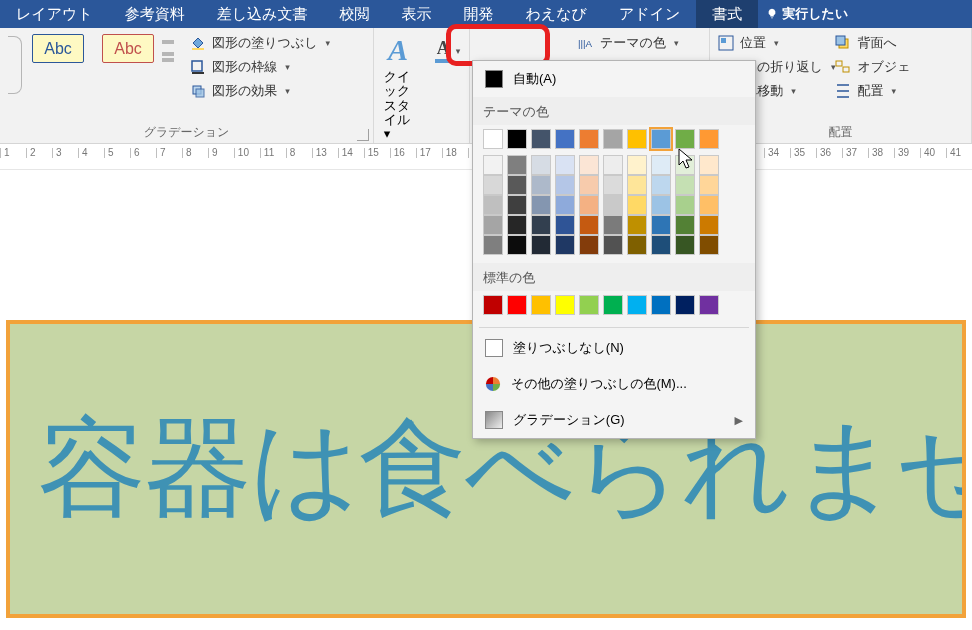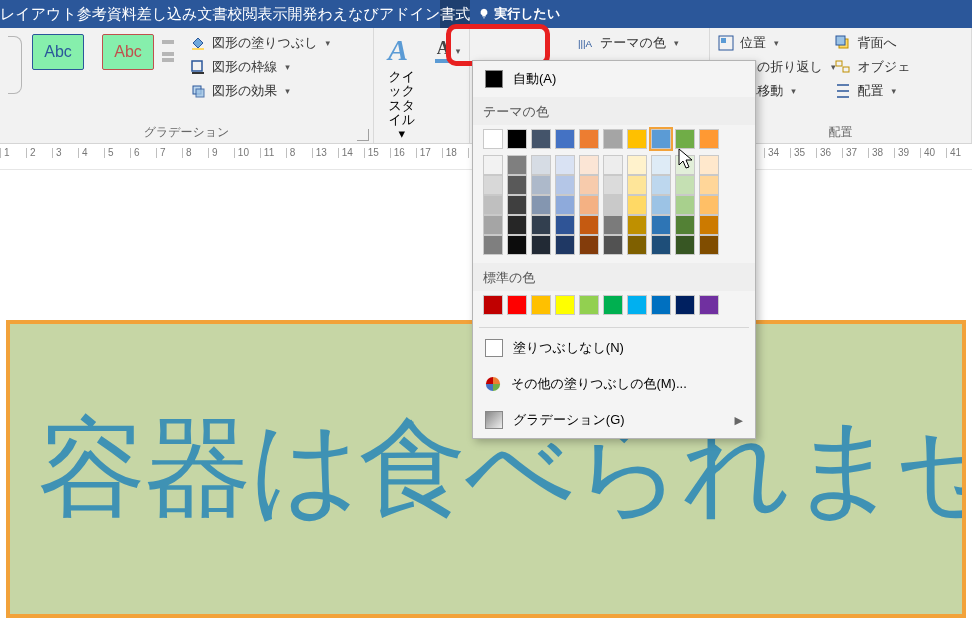--- a/index.html
+++ b/index.html
@@ -1,35 +1,35 @@
 <!DOCTYPE html>
 <html><head>
 <meta charset="utf-8">
 <style>
 * { box-sizing: border-box; margin: 0; padding: 0; }
 body { width: 972px; height: 630px; font-family: "Yu Gothic UI","Meiryo",sans-serif; font-size: 13px; background: #fff; overflow: hidden; position: relative; }
 .tabs { display: flex; height: 28px; background: #2b579a; color: #fff; align-items: center; }
-.tabs .tab { padding: 0 0; height: 28px; line-height: 28px; cursor: pointer; white-space: nowrap; font-size: 15px; }
+.tabs .tab { padding: 0 16px; height: 28px; line-height: 28px; cursor: pointer; white-space: nowrap; font-size: 15px; }
 .tabs .tab.active { background: #1e3f6f; }
 .tabs .tell { display: flex; align-items: center; padding: 0 8px; font-weight: bold; }
 .tabs .tell svg { margin-right: 4px; }
 .ribbon { display: flex; height: 116px; background: #f2f2f2; border-bottom: 1px solid #d5d5d5; }
 .group { border-right: 1px solid #d9d9d9; display: flex; flex-direction: column; }
 .group-body { flex: 1; display: flex; align-items: flex-start; padding: 6px 8px 2px; }
 .group-label { font-size: 12px; color: #666; text-align: center; padding-bottom: 2px; position: relative; }
 .group-label .dl { position: absolute; right: 4px; bottom: 2px; width: 12px; height: 12px; border: 1px solid #a0a0a0; border-top: none; border-left: none; }
 .shape-thumbs { display: flex; gap: 18px; align-items: center; }
-.thumb { width: 52px; height: 36px; border: 1px solid #2b579a; border-radius: 2px; display: flex; align-items: center; justify-content: center; font-size: 16px; color: #2b579a; background: #86efac; cursor: pointer; }
+.thumb { width: 52px; height: 29px; border: 1px solid #2b579a; border-radius: 2px; display: flex; align-items: center; justify-content: center; font-size: 16px; color: #2b579a; background: #fef9c3; cursor: pointer; }
 .thumb.red { border: 1px solid #c0504d; color: #c0504d; }
 .vcol { display: flex; flex-direction: column; gap: 6px; margin-left: 16px; }
 .vbtn { display: flex; align-items: center; gap: 6px; color: #333; cursor: pointer; white-space: nowrap; }
 .vbtn .drop { font-size: 9px; color: #555; margin-left: 2px; }
 .icon-sq { width: 16px; height: 16px; display: inline-flex; align-items: center; justify-content: center; }
 .big-btn { display: flex; flex-direction: column; align-items: center; justify-content: center; padding: 0 6px; cursor: pointer; }
-.big-btn .lbl { text-align: center; font-size: 13px; line-height: 1.1; margin-top: 2px; }
+.big-btn .lbl { font-size: 13px; line-height: 1.1; margin-top: 2px; }
 .red-box { position: absolute; border: 5px solid #e82020; border-radius: 10px; pointer-events: none; }
 .font-color-btn { display: flex; align-items: center; gap: 4px; padding: 3px 4px; border: 1px solid transparent; cursor: pointer; }
 .font-color-btn .A { font-family: Georgia,serif; font-size: 18px; font-weight: bold; color: #444; border-bottom: 4px solid #5b9bd5; padding: 0 2px; }
 .font-color-btn .car { font-size: 9px; color: #555; }
 .wordart-col { display: flex; flex-direction: column; gap: 4px; margin-left: 4px; }
 .txt-group .vcol { margin-left: 4px; }
 .arr-col { display: flex; flex-direction: column; gap: 6px; }
 .ruler { height: 26px; background: #fff; position: relative; border-bottom: 1px solid #e6e6e6; }
 .ruler .ticks { position: absolute; left: 0; right: 0; top: 4px; height: 20px; font-size: 10px; color: #777; display: flex; }
 .ruler .tick { width: 36px; border-left: 1px solid #bfbfbf; padding-left: 3px; text-align: left; height: 10px; line-height: 10px; position: relative; }

